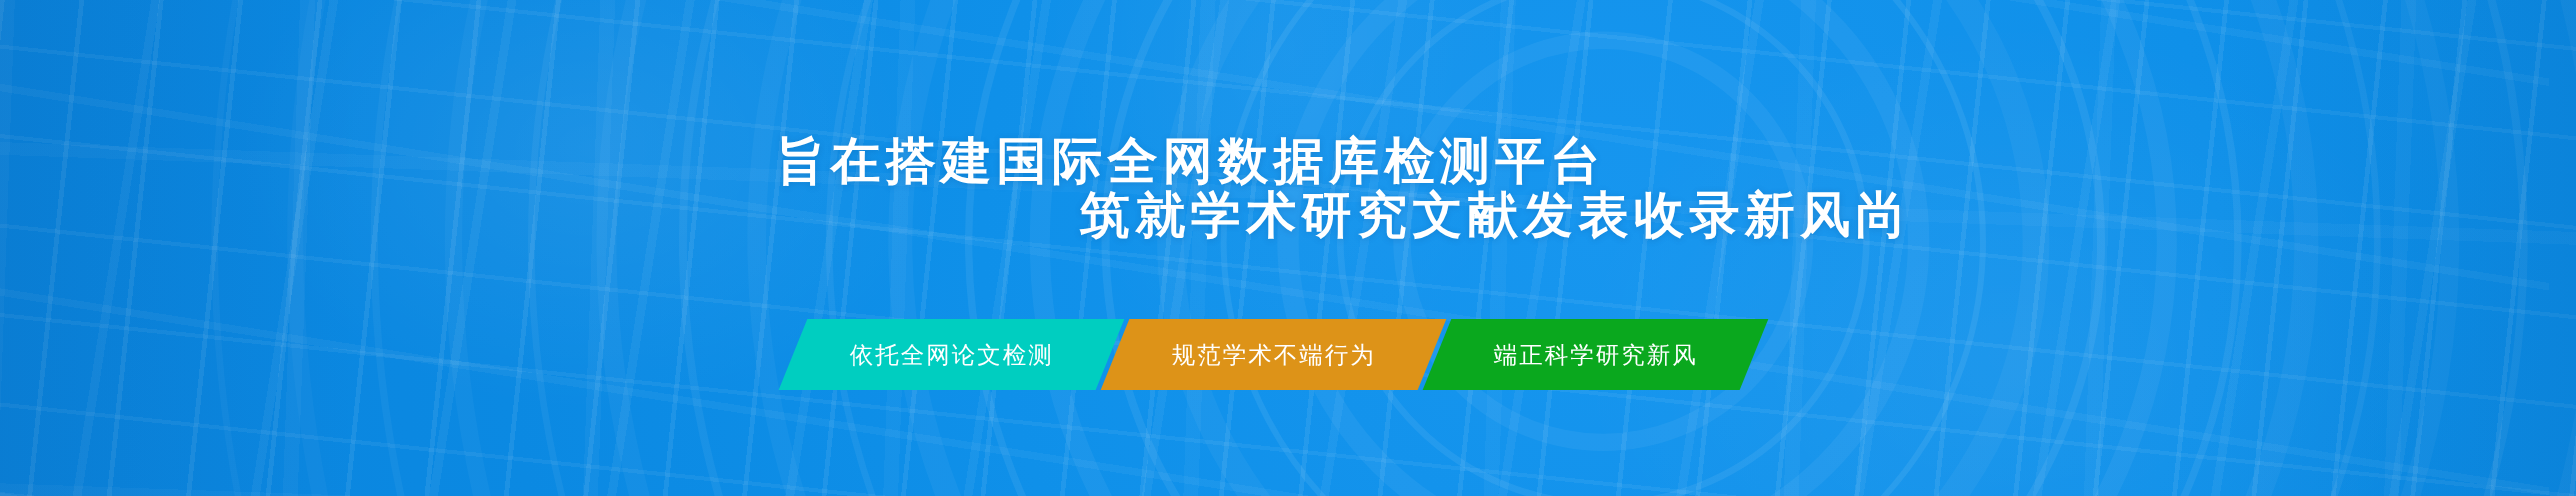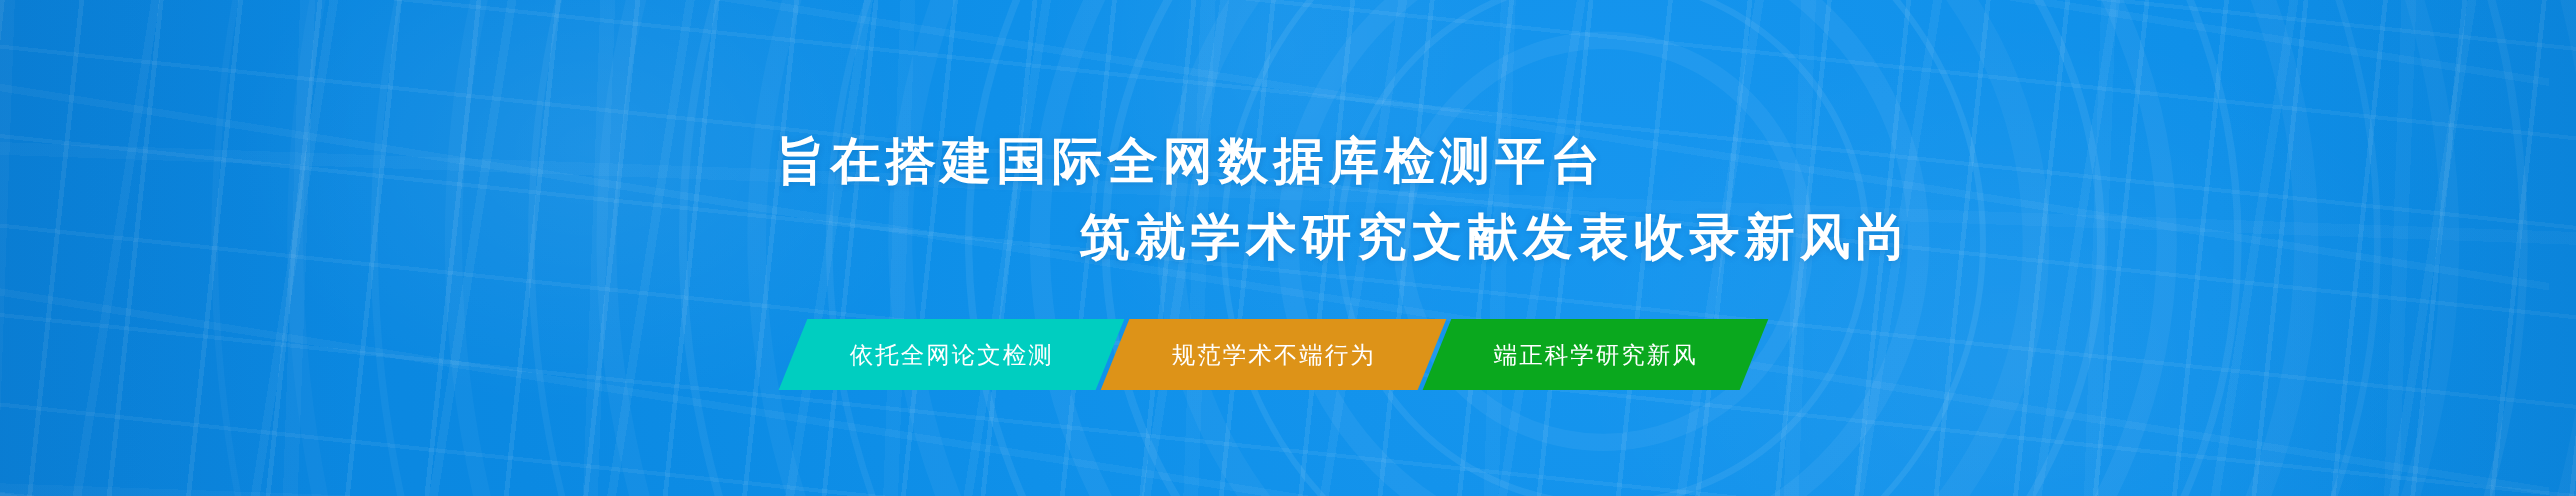--- a/index.html
+++ b/index.html
@@ -65,21 +65,21 @@
     position:absolute;
     color:#ffffff;
     font-weight:bold;
     font-size:50px;
     line-height:50px;
     letter-spacing:5.4px;
     white-space:nowrap;
     text-shadow:0 1.3px 6.7px rgba(0,70,130,.22);
   }
   .hl-1{left:775px;top:136px;text-align:center;}
-  .hl-2{left:1080px;top:212px;}
+  .hl-2{left:1080px;top:190px;}
 
   
   .tags{
     position:absolute;
     left:778px;top:319px;
     width:1026px;height:72px;
   }
   .tag{
     position:absolute;
     top:0;height:71px;

